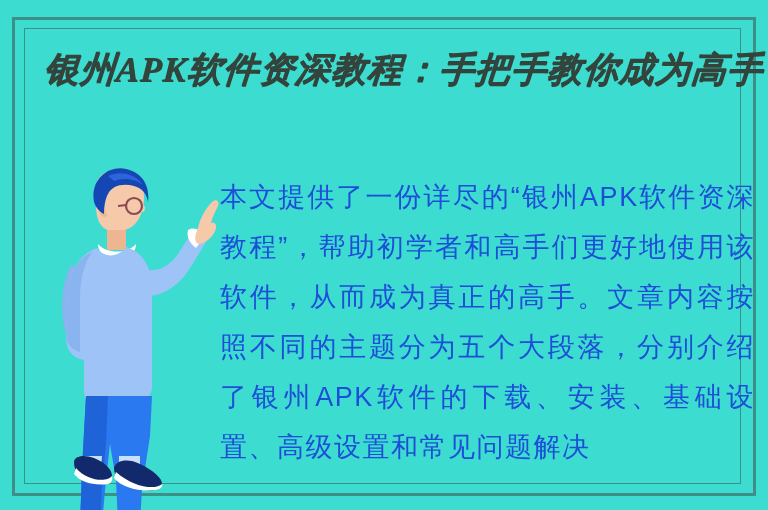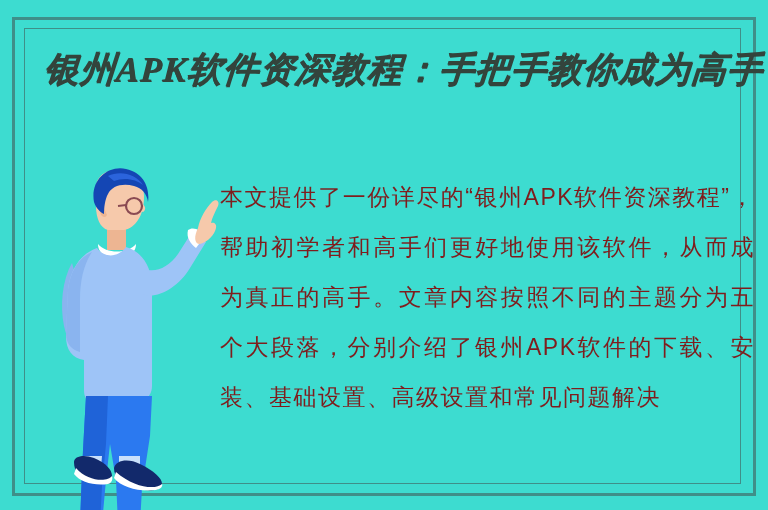--- a/index.html
+++ b/index.html
@@ -62,24 +62,24 @@
     z-index: 5;
   }
 
   
   .body-col {
     position: absolute;
     left: 220px;
     top: 172px;
     width: 535px;
     font-family: "Liberation Sans", sans-serif;
-    font-size: 23px;
+    font-size: 27px;
     line-height: 50px;
     letter-spacing: 1.5px;
-    color: #7f1d1d;
+    color: #1d4ed8;
     text-align: justify;
     text-justify: inter-character;
     z-index: 4;
   }
 
   
   .person {
     position: absolute;
     left: 50px;
     top: 168px;

